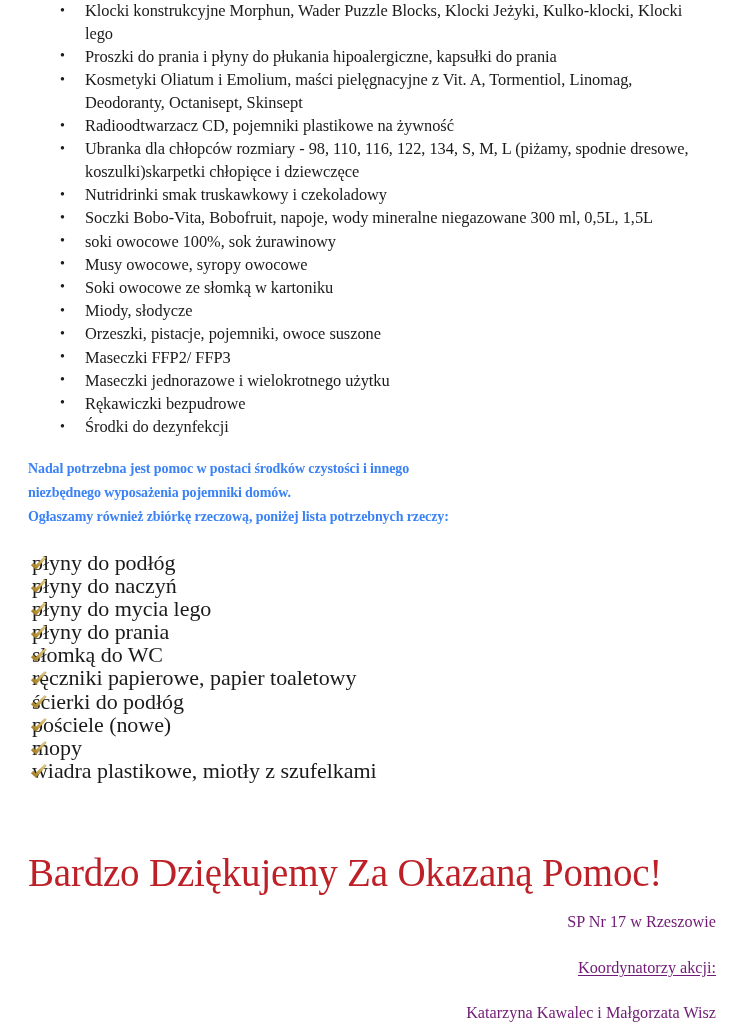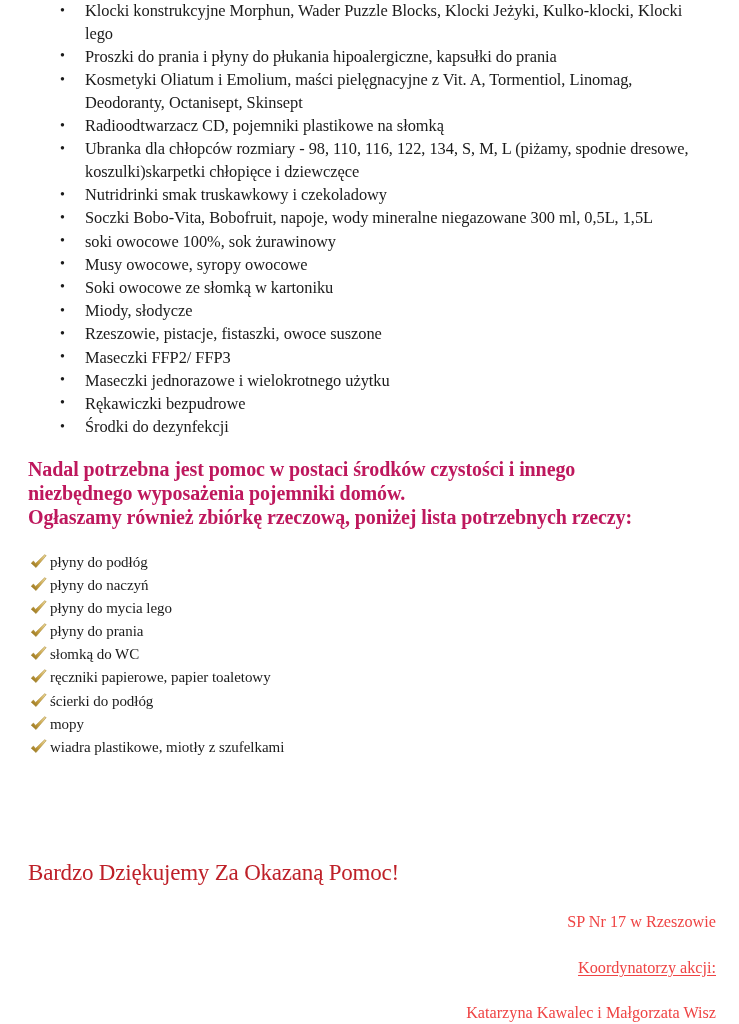--- a/index.html
+++ b/index.html
@@ -55,107 +55,107 @@
     line-height: 22.7px;
     color: #1a1a1a;
   }
 
   
   .appeal {
     position: absolute;
     left: 28px;
     top: 457px;
     width: 660px;
-    color: #be185d;
+    color: #3b82f6;
     font-weight: bold;
-    font-size: 20px;
+    font-size: 14px;
     line-height: 24.2px;
     letter-spacing: -0.1px;
   }
   .appeal-line { display: block; white-space: nowrap; }
 
   
   .check-list {
     list-style: none;
     margin: 0;
     padding: 0;
     position: absolute;
     left: 0;
     top: 551px;
     width: 739px;
   }
   .check-item {
     position: relative;
-    padding-left: 50px;
-    font-size: 15px;
+    padding-left: 32px;
+    font-size: 22px;
     line-height: 23.1px;
     color: #1a1a1a;
     letter-spacing: -0.05px;
   }
   .check-icon {
     position: absolute;
     left: 30px;
     top: 3px;
     width: 17px;
     height: 17px;
     display: block;
   }
 
   
   .thanks {
     position: absolute;
     left: 28px;
     top: 855px;
     color: #BE2028;
-    font-size: 23px;
+    font-size: 39px;
     line-height: 36px;
     font-weight: normal;
     letter-spacing: -0.2px;
     white-space: nowrap;
   }
 
   
   .signature {
     position: absolute;
     right: 23px;
     top: 912px;
     width: 500px;
     text-align: right;
     font-size: 16.2px;
     line-height: 21px;
-    color: #ef4444;
+    color: #701a75;
   }
   .sig-line { display: block; white-space: nowrap; }
   .sig-school { margin-bottom: 23px; }
   .sig-role {
     text-decoration: underline;
     text-underline-offset: 2px;
     margin-bottom: 24px;
     margin-top: 25px;
   }
   .sig-names { }
 </style>
 </head>
 <body>
 
 <div class="page">
 
   <ul class="bullet-list">
       <li class="bullet-item">Klocki konstrukcyjne Morphun, Wader Puzzle Blocks, Klocki Jeżyki, Kulko-klocki, Klocki lego</li>
       <li class="bullet-item">Proszki do prania i płyny do płukania hipoalergiczne, kapsułki do prania</li>
       <li class="bullet-item">Kosmetyki Oliatum i Emolium, maści pielęgnacyjne z Vit. A, Tormentiol, Linomag, Deodoranty, Octanisept, Skinsept</li>
-      <li class="bullet-item">Radioodtwarzacz CD, pojemniki plastikowe na słomką</li>
+      <li class="bullet-item">Radioodtwarzacz CD, pojemniki plastikowe na żywność</li>
       <li class="bullet-item">Ubranka dla chłopców rozmiary - 98, 110, 116, 122, 134, S, M, L (piżamy, spodnie dresowe, koszulki)skarpetki chłopięce i dziewczęce</li>
       <li class="bullet-item">Nutridrinki smak truskawkowy i czekoladowy</li>
       <li class="bullet-item">Soczki Bobo-Vita, Bobofruit, napoje, wody mineralne niegazowane 300 ml, 0,5L, 1,5L</li>
       <li class="bullet-item">soki owocowe 100%, sok żurawinowy</li>
       <li class="bullet-item">Musy owocowe, syropy owocowe</li>
       <li class="bullet-item">Soki owocowe ze słomką w kartoniku</li>
       <li class="bullet-item">Miody, słodycze</li>
-      <li class="bullet-item">Rzeszowie, pistacje, fistaszki, owoce suszone</li>
+      <li class="bullet-item">Orzeszki, pistacje, pojemniki, owoce suszone</li>
       <li class="bullet-item">Maseczki FFP2/ FFP3</li>
       <li class="bullet-item">Maseczki jednorazowe i wielokrotnego użytku</li>
       <li class="bullet-item">Rękawiczki bezpudrowe</li>
       <li class="bullet-item">Środki do dezynfekcji</li>
     </ul>
 
   <div class="appeal">
       <span class="appeal-line">Nadal potrzebna jest pomoc w postaci środków czystości i innego</span>
       <span class="appeal-line">niezbędnego wyposażenia pojemniki domów.</span>
       <span class="appeal-line">Ogłaszamy również zbiórkę rzeczową, poniżej lista potrzebnych rzeczy:</span>
@@ -227,20 +227,30 @@
               <linearGradient id="g8" x1="0" y1="1" x2="1" y2="0">
                 <stop offset="0" stop-color="#8a6a18"></stop>
                 <stop offset="0.45" stop-color="#C8A040"></stop>
                 <stop offset="1" stop-color="#efdca0"></stop>
               </linearGradient>
             </defs>
             <path d="M1.2 9.2 L3.4 7.0 L5.6 9.4 L14.6 0.8 L16.2 1.6 L6.0 13.6 Z" fill="url(#g8)" stroke="#9a7a20" stroke-width="0.5" stroke-linejoin="round"></path>
           </svg></span><span>ścierki do podłóg</span></li>
       <li class="check-item"><span class="check-icon"><svg viewBox="0 0 17 17" width="17" height="17" xmlns="http://www.w3.org/2000/svg">
             <defs>
+              <linearGradient id="g9" x1="0" y1="1" x2="1" y2="0">
+                <stop offset="0" stop-color="#8a6a18"></stop>
+                <stop offset="0.45" stop-color="#C8A040"></stop>
+                <stop offset="1" stop-color="#efdca0"></stop>
+              </linearGradient>
+            </defs>
+            <path d="M1.2 9.2 L3.4 7.0 L5.6 9.4 L14.6 0.8 L16.2 1.6 L6.0 13.6 Z" fill="url(#g9)" stroke="#9a7a20" stroke-width="0.5" stroke-linejoin="round"></path>
+          </svg></span><span>pościele (nowe)</span></li>
+      <li class="check-item"><span class="check-icon"><svg viewBox="0 0 17 17" width="17" height="17" xmlns="http://www.w3.org/2000/svg">
+            <defs>
               <linearGradient id="g10" x1="0" y1="1" x2="1" y2="0">
                 <stop offset="0" stop-color="#8a6a18"></stop>
                 <stop offset="0.45" stop-color="#C8A040"></stop>
                 <stop offset="1" stop-color="#efdca0"></stop>
               </linearGradient>
             </defs>
             <path d="M1.2 9.2 L3.4 7.0 L5.6 9.4 L14.6 0.8 L16.2 1.6 L6.0 13.6 Z" fill="url(#g10)" stroke="#9a7a20" stroke-width="0.5" stroke-linejoin="round"></path>
           </svg></span><span>mopy</span></li>
       <li class="check-item"><span class="check-icon"><svg viewBox="0 0 17 17" width="17" height="17" xmlns="http://www.w3.org/2000/svg">
             <defs>

